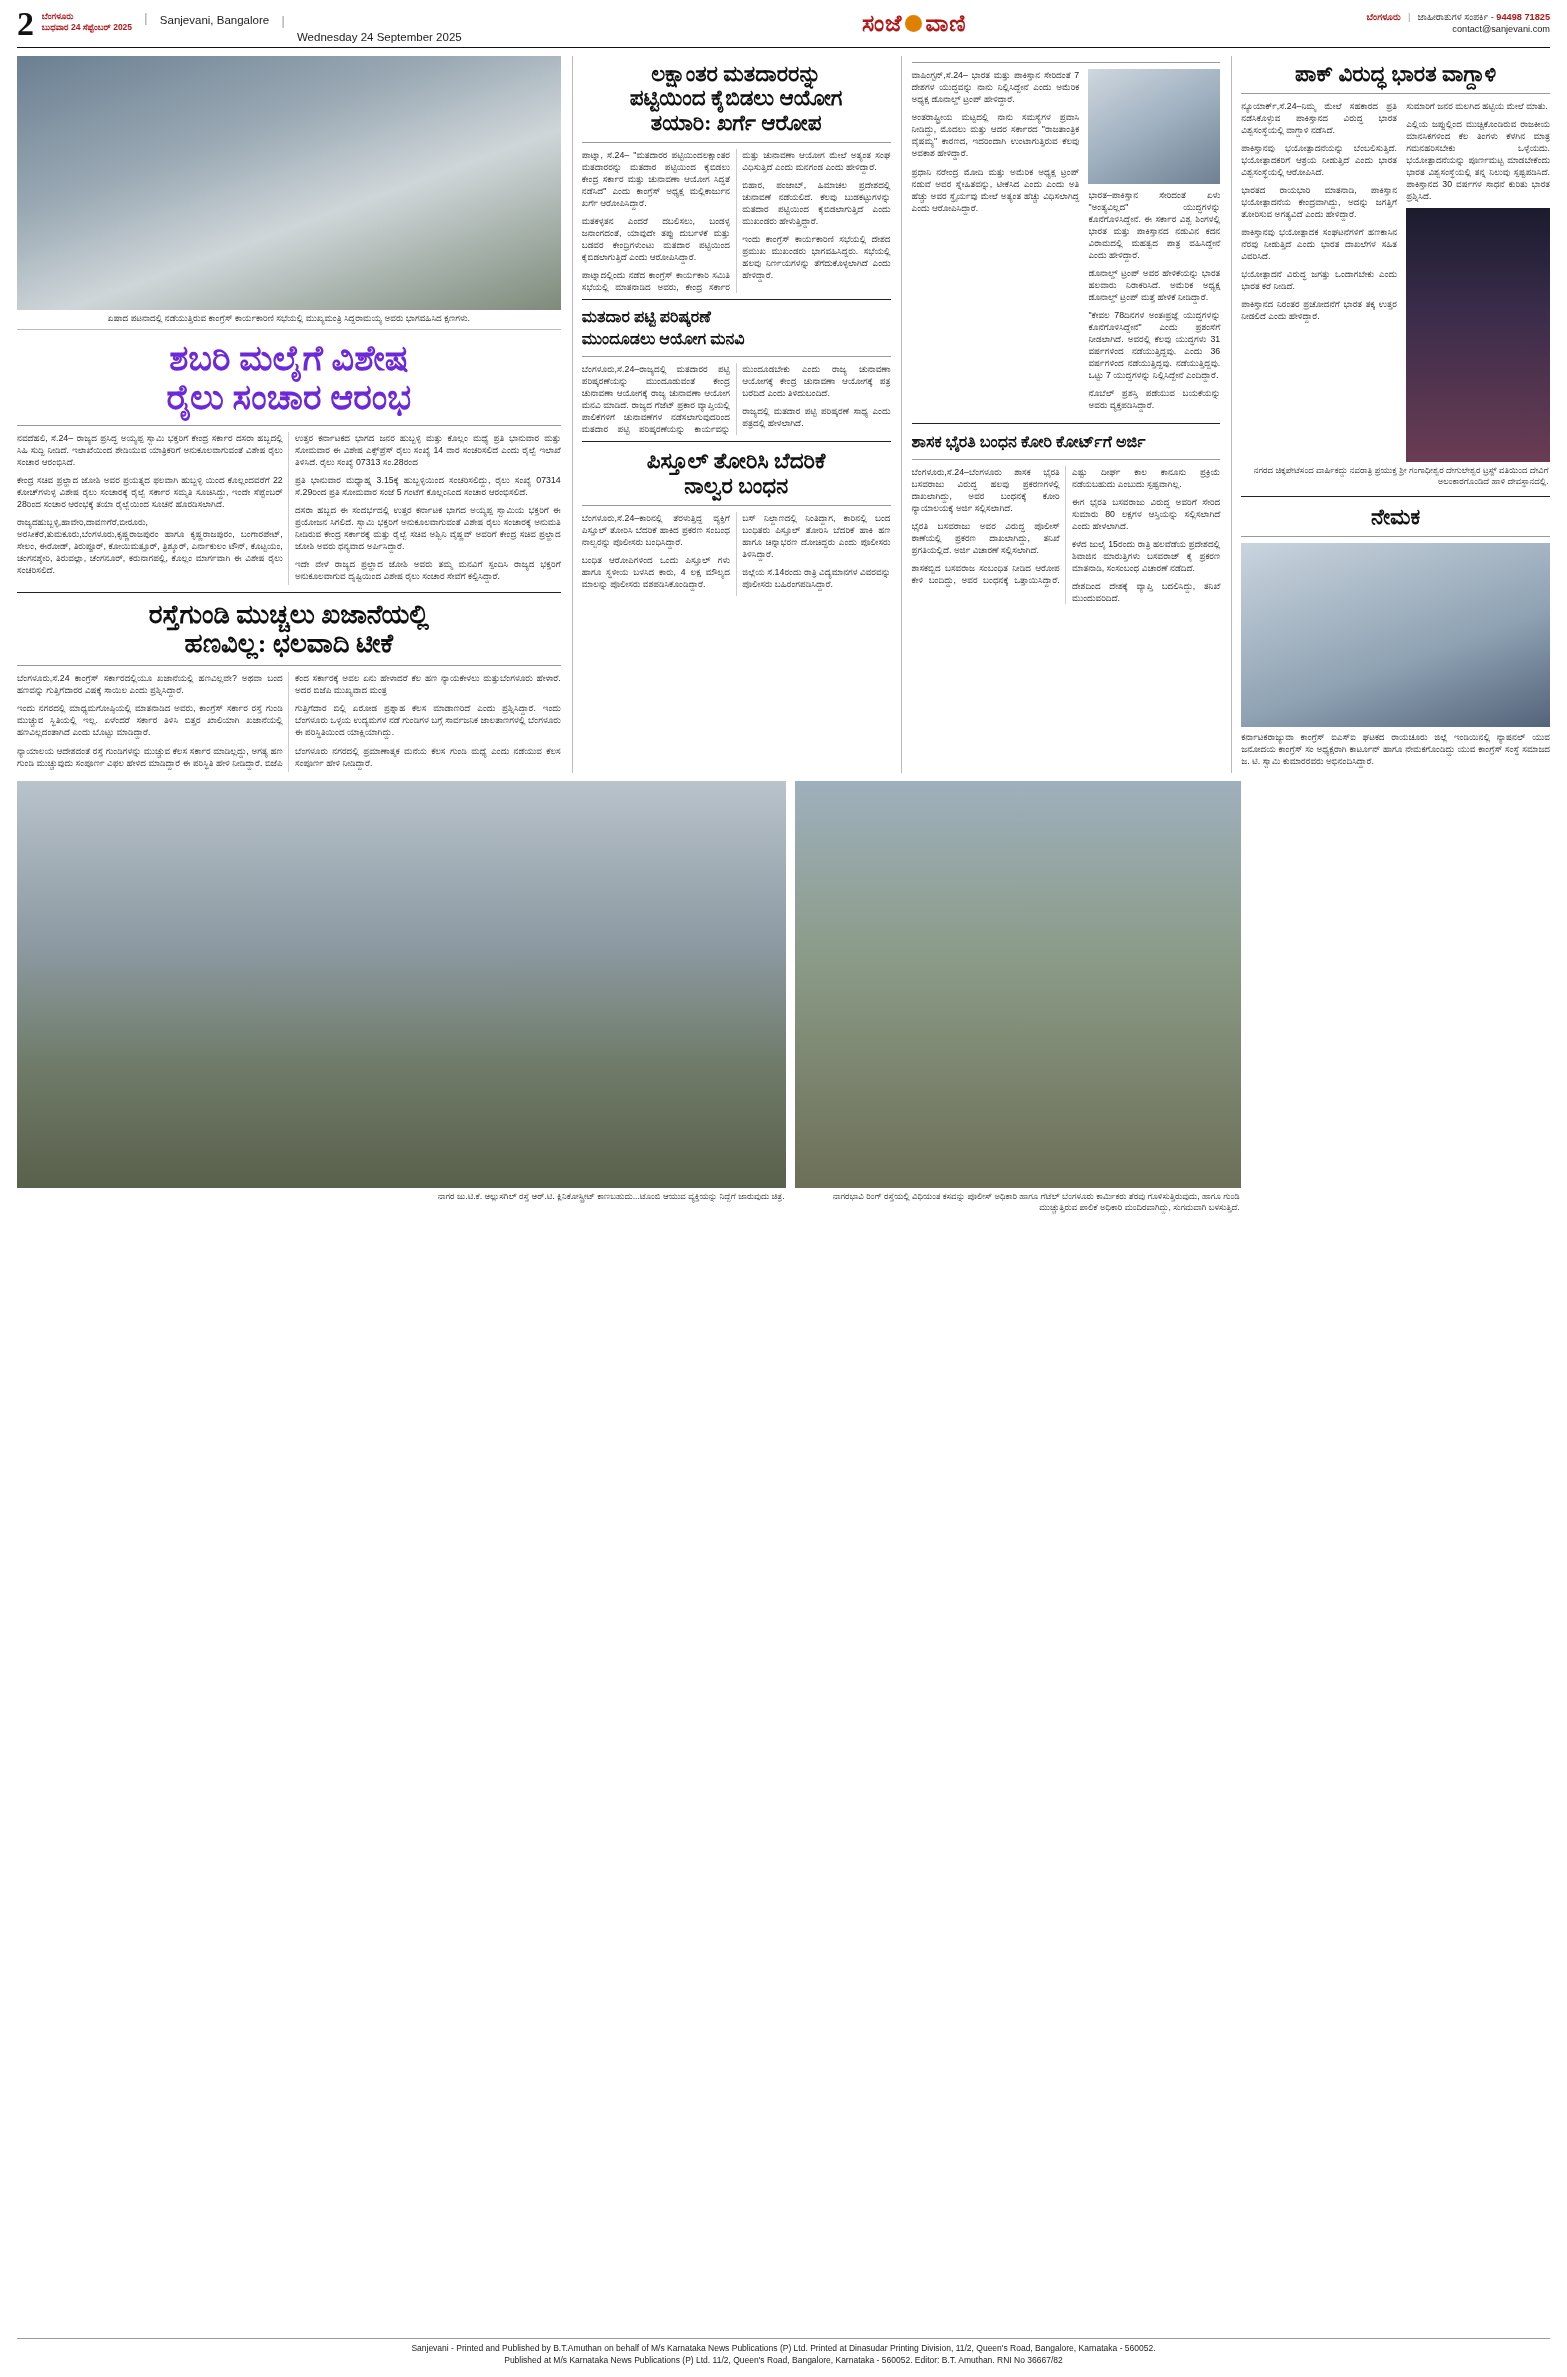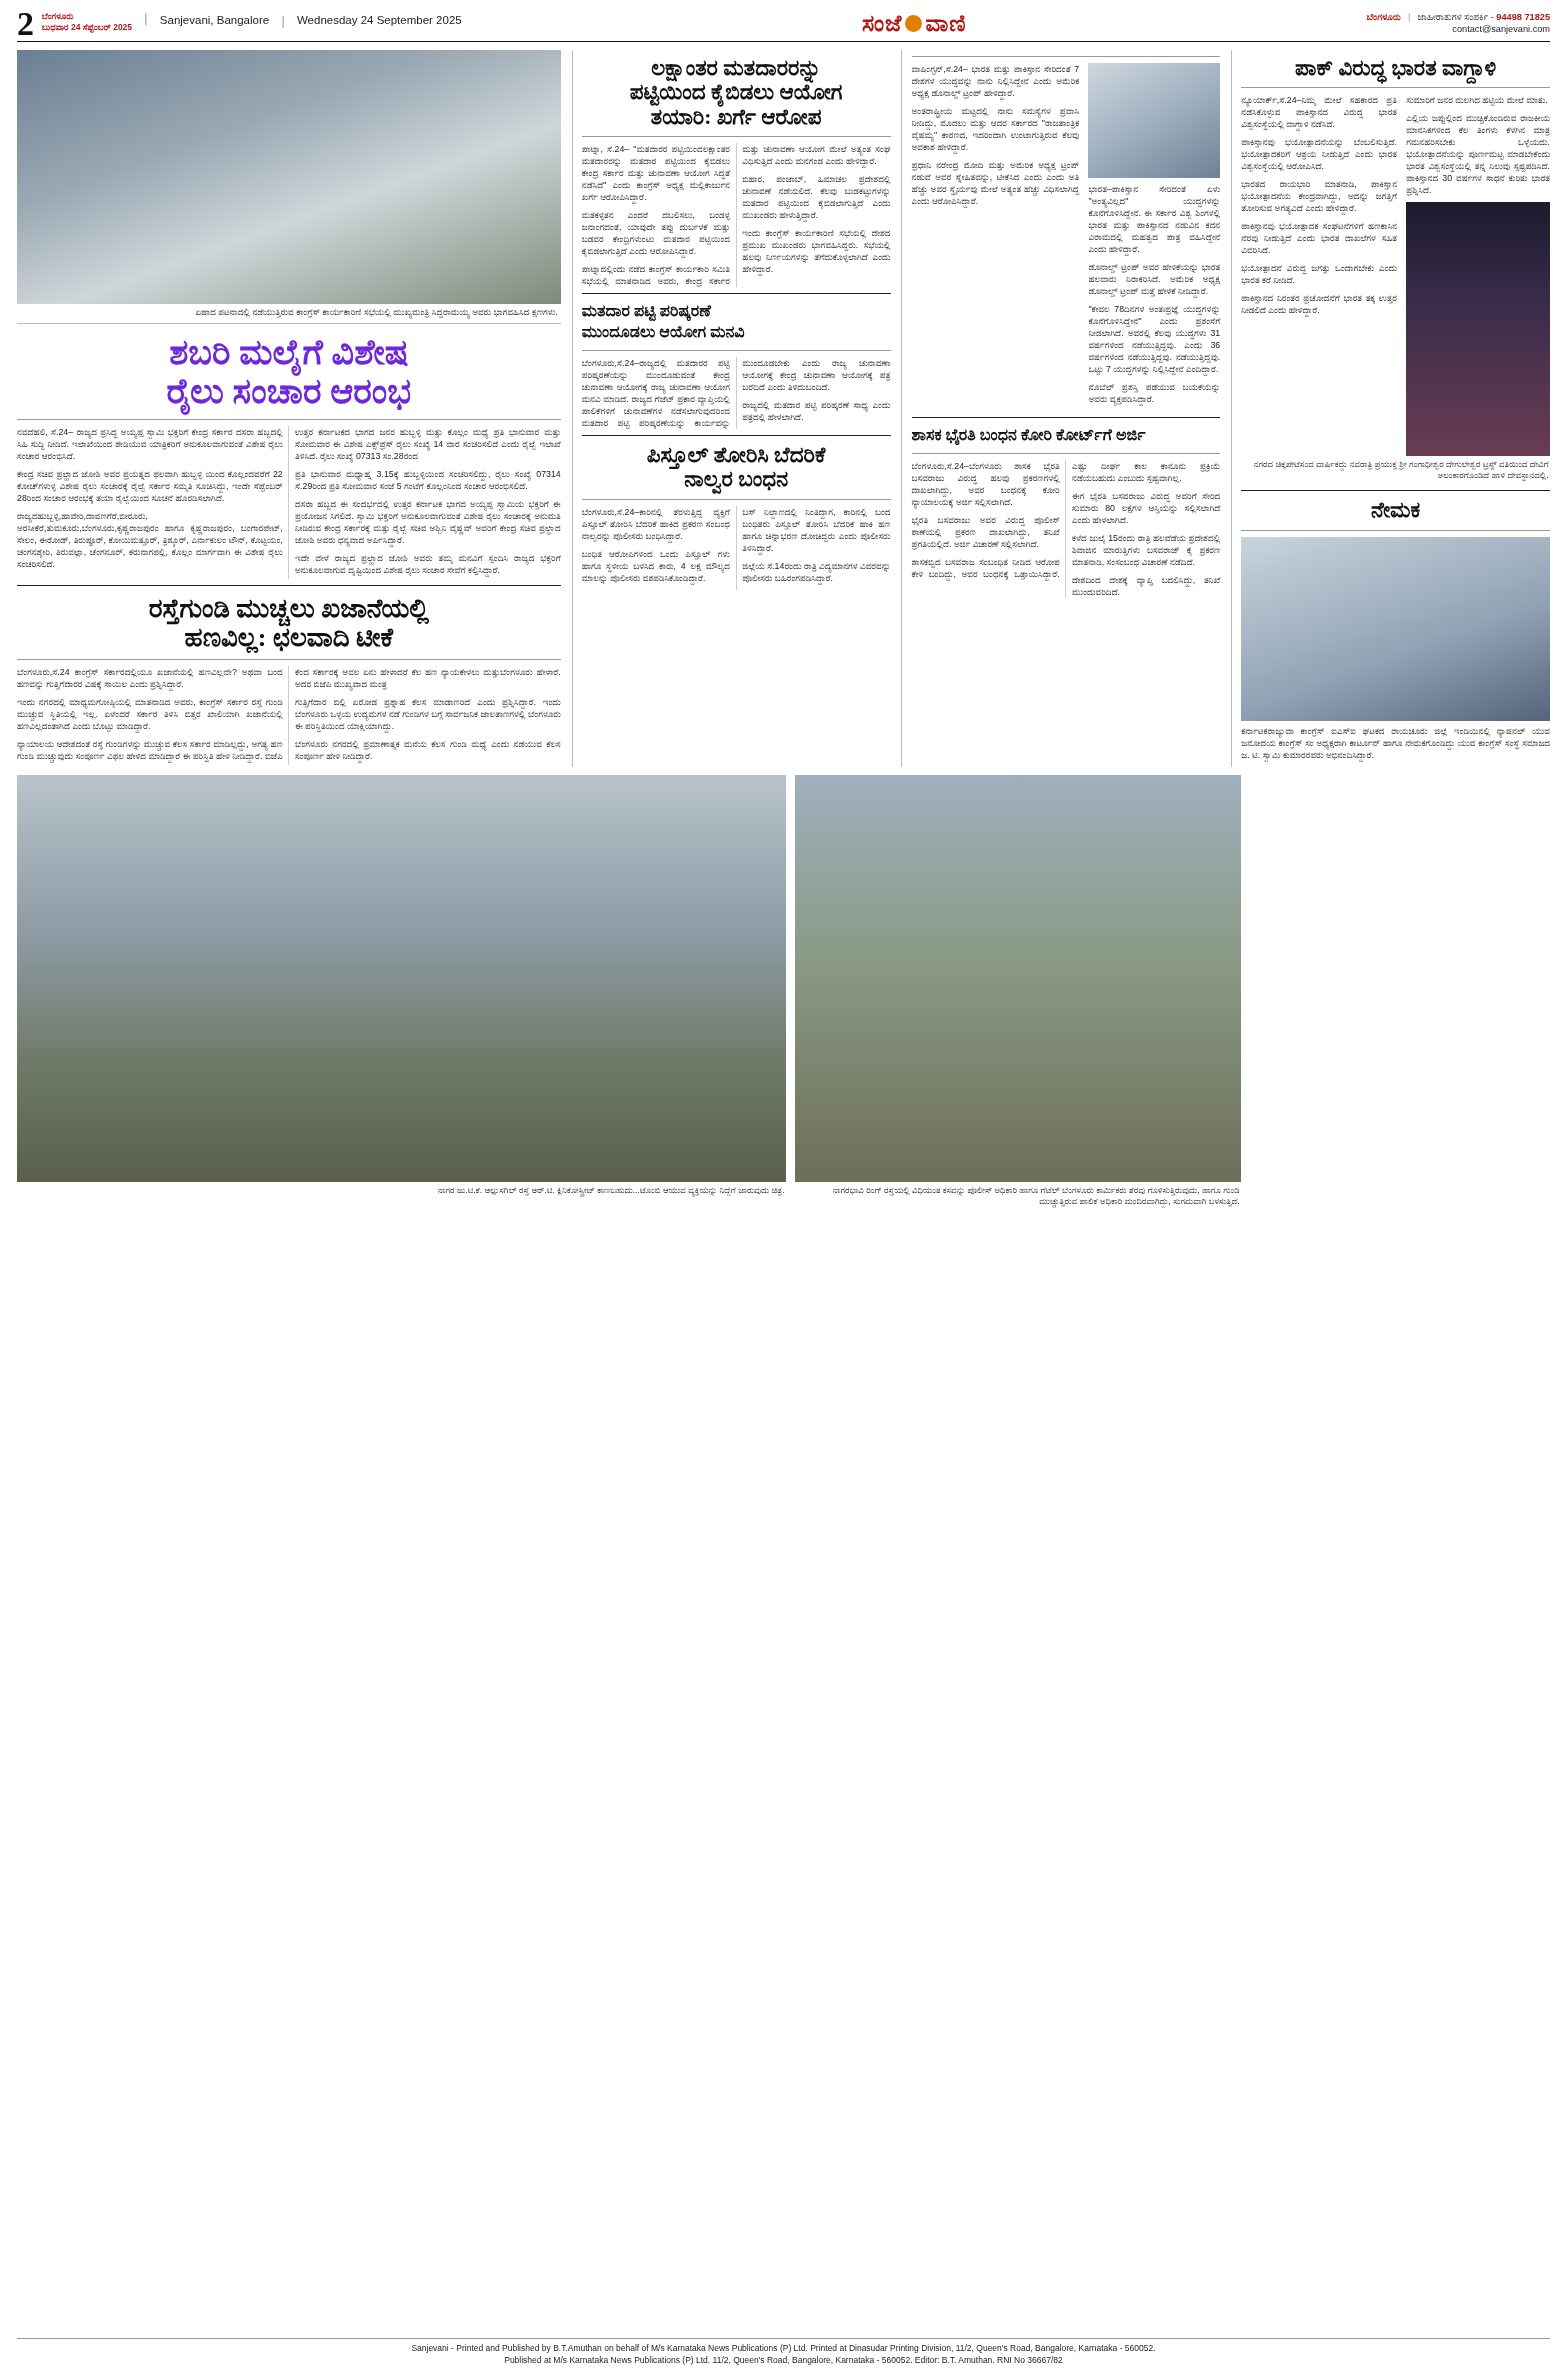--- a/index.html
+++ b/index.html
@@ -6,37 +6,37 @@
   body{width:1567px;font-family:"Liberation Sans",sans-serif;color:#111;}
   .page{width:1567px;height:2377px;position:relative;box-sizing:border-box;padding:10.8px 17px;}
 
   
   .masthead{display:flex;align-items:flex-start;justify-content:space-between;border-bottom:1.5px solid #111;padding-bottom:4.6px;}
   .mh-left{display:flex;align-items:flex-start;gap:7.7px;}
   .pageno{font-size:34px;font-weight:700;line-height:26px;color:#111;font-family:"Liberation Serif",serif;}
   .mh-kan{font-size:8.5px;line-height:10.8px;color:#b01818;font-weight:700;}
   .mh-sep{color:#999;padding:0 4.6px;}
   .mh-place{font-size:11.5px;color:#222;padding-top:3.1px;}
-  .mh-date{font-size:11.5px;color:#222;padding-top:3.1px;}
+  .mh-date{font-size:11.5px;color:#222;padding-top:3.1px;margin-top:17px;}
   .mh-logo{font-size:23px;font-weight:700;color:#b01818;font-family:"Liberation Serif",serif;letter-spacing:0.8px;display:flex;align-items:center;gap:3.1px;}
   .logo-dot{width:17px;height:17px;border-radius:50%;background:#e08000;display:inline-block;}
   .mh-right{text-align:right;font-size:9.2px;line-height:12.3px;color:#222;}
   .mh-right .red{color:#b01818;font-weight:700;}
 
   
   .cols{display:flex;gap:10.8px;margin-top:7.7px;}
   .col{position:relative;}
   .c1{width:553px;}
   .c2{width:314px;}
   .c3{width:314px;}
   .c4{width:314px;}
   .vline{border-left:0.8px solid #bbb;}
 
   .photo{background:#cfcfcf;position:relative;overflow:hidden;}
-  .cap{font-size:8.8px;line-height:11.5px;color:#222;text-align:right;padding:3.1px 3.1px 4.6px;border-bottom:0.8px solid #bbb;}
+  .cap{font-size:8.8px;line-height:11.5px;color:#222;text-align:center;padding:3.1px 3.1px 4.6px;border-bottom:0.8px solid #bbb;}
 
   h1.head{font-size:35px;line-height:42px;font-weight:700;text-align:center;margin:7.7px 0 6.1px;font-family:"Liberation Serif",serif;color:#6d28d9;}
   h2.head{font-size:26px;line-height:31px;font-weight:700;text-align:center;margin:6.1px 0 4.6px;font-family:"Liberation Serif",serif;}
   h3.head{font-size:21.5px;line-height:26px;font-weight:700;text-align:center;margin:4.6px 0 4.6px;font-family:"Liberation Serif",serif;}
   h4.head{font-size:16px;line-height:22px;font-weight:700;margin:4.6px 0 3.8px;font-family:"Liberation Serif",serif;}
 
   .rule{border-top:0.8px solid #999;margin:6.1px 0;}
   .rule2{border-top:1.5px solid #222;margin:6.1px 0;}
 
   .body2{column-count:2;column-gap:12.3px;column-rule:0.8px solid #ccc;}

